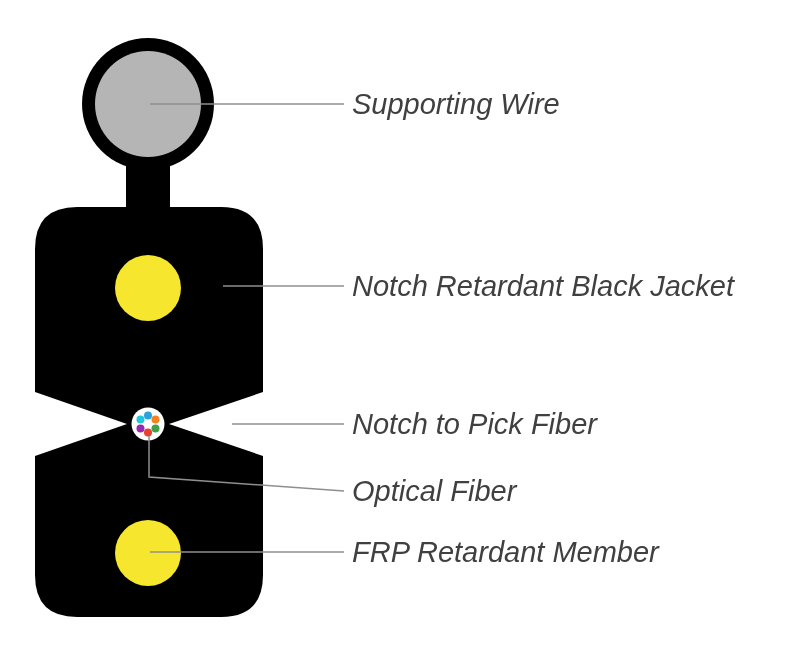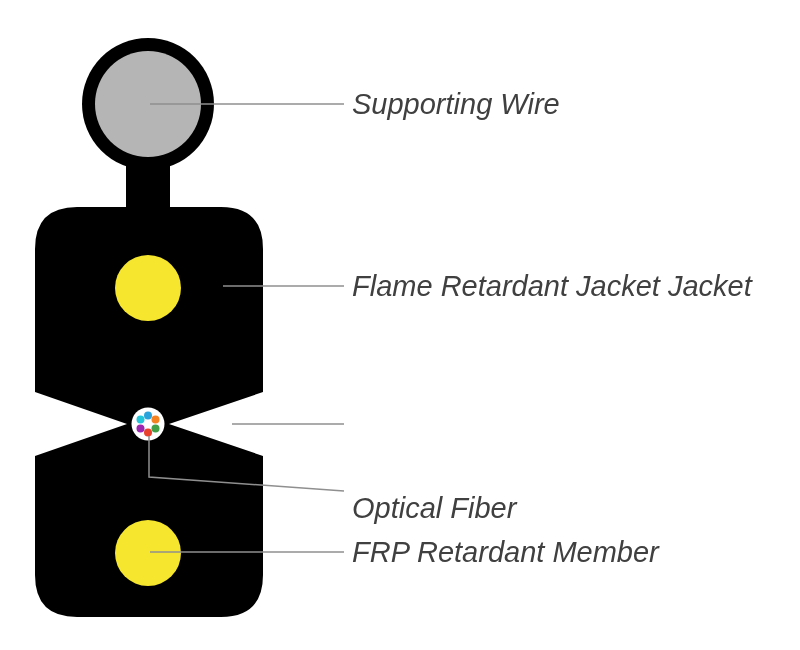--- a/index.html
+++ b/index.html
@@ -62,17 +62,18 @@
     <circle cx="140.5" cy="419.5" r="4" fill="#26c6da"></circle>
 
     <line x1="150" y1="104" x2="344" y2="104" stroke="#8f8f8f"></line>
     <line x1="223" y1="286" x2="344" y2="286" stroke="#8f8f8f"></line>
     <line x1="232" y1="424" x2="344" y2="424" stroke="#8f8f8f"></line>
     <polyline points="149,436 149,477 344,491" fill="none" stroke="#8f8f8f"></polyline>
     <line x1="150" y1="552" x2="344" y2="552" stroke="#8f8f8f"></line>
   </svg>
 
   <div class="diagram-label" style="top:104px">Supporting Wire</div>
-  <div class="diagram-label" style="top:286px">Flame Retardant Jacket Jacket</div>
-  <div class="diagram-label" style="top:508px">Optical Fiber</div>
+  <div class="diagram-label" style="top:286px">Notch Retardant Black Jacket</div>
+  <div class="diagram-label" style="top:424px">Notch to Pick Fiber</div>
+  <div class="diagram-label" style="top:491px">Optical Fiber</div>
   <div class="diagram-label" style="top:552px">FRP Retardant Member</div>
 
 </div>
 
 </body></html>

